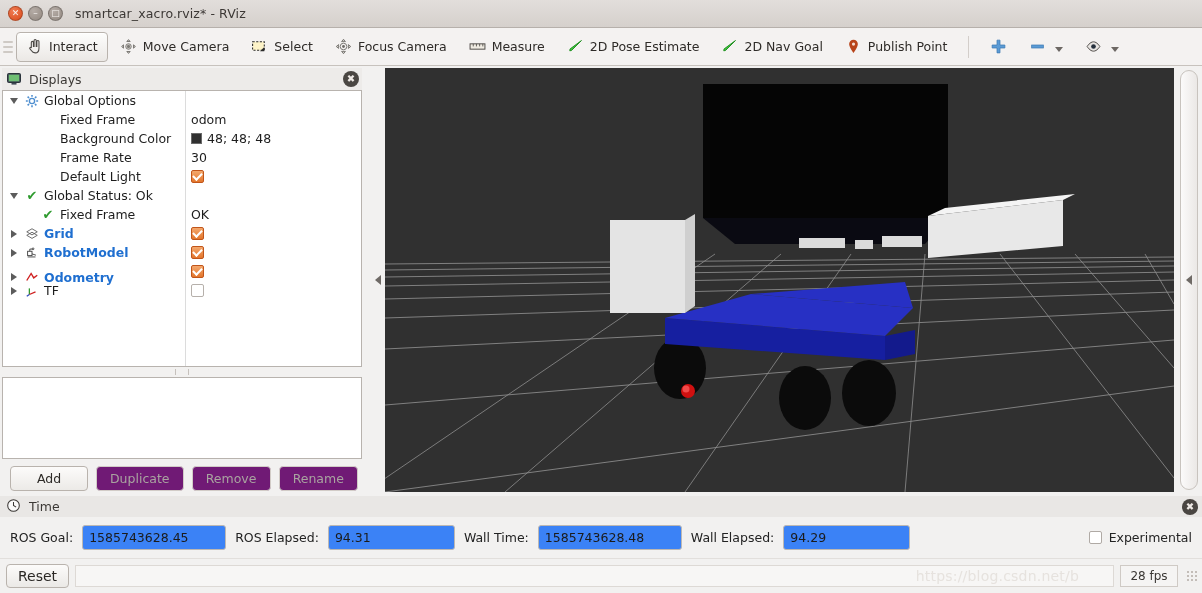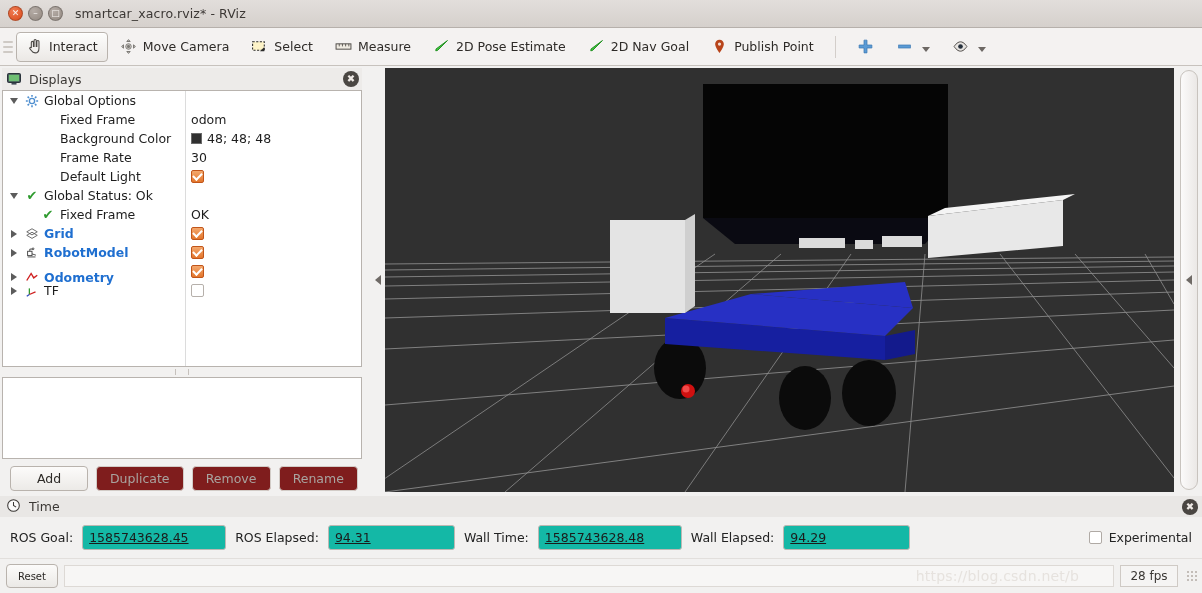--- a/index.html
+++ b/index.html
@@ -130,21 +130,21 @@
   .splitter-h i { width: 14px; height: 6px; border-left: 1px solid #c6c1bc; border-right: 1px solid #c6c1bc; }
   .helpbox {
     flex: 1 1 auto; background: #ffffff; border: 1px solid #b8b3ae;
   }
   .btnrow { height: 34px; display: flex; align-items: center; gap: 8px; padding: 5px 4px 0 8px; }
   .pbtn {
     height: 25px; min-width: 78px; padding: 0 14px; border-radius: 4px;
     border: 1px solid #b9b3ad; background: linear-gradient(to bottom,#fcfbfa,#eceae7);
     font-size: 12.5px; color: #2e2b28; display:flex; align-items:center; justify-content:center;
   }
-  .pbtn.dis { color: #a9a4a0; border-color: #d2ccc7; background: #7f1d1d; }
+  .pbtn.dis { color: #a9a4a0; border-color: #d2ccc7; background: #701a75; }
 
   
   .view3d {
     position: absolute; left: 385px; top: 68px; width: 789px; height: 424px;
     background: #303030; overflow: hidden;
   }
   .vsplit-l {
     position: absolute; left: 372px; top: 68px; width: 12px; height: 424px;
     display: flex; align-items: center; justify-content: center;
   }
@@ -167,37 +167,37 @@
   .time-head {
     height: 21px; display: flex; align-items: center; padding: 0 4px 0 6px;
     background: #e9e7e5;
   }
   .time-head .ptitle { margin-left: 6px; font-size: 12.5px; color: #3b3835; }
   .time-row {
     height: 40px; display: flex; align-items: center; padding: 0 10px 0 10px; gap: 9px;
   }
   .tlab { font-size: 12.5px; color: #232323; white-space: nowrap; }
   .tinput {
-    height: 25px; border: 1px solid #bdb8b3; background: #14b8a6; border-radius: 3px;
-    display: flex; align-items: center; padding: 0 6px; font-size: 12.5px; color: #1b1b1b; text-decoration: underline;
+    height: 25px; border: 1px solid #bdb8b3; background: #3b82f6; border-radius: 3px;
+    display: flex; align-items: center; padding: 0 6px; font-size: 12.5px; color: #1b1b1b;
   }
   .w-long { width: 144px; }
   .w-mid  { width: 127px; }
   .exp { margin-left: auto; display: flex; align-items: center; gap: 7px; }
   .exp .cbx2 { width: 13px; height: 13px; border: 1px solid #b0aaa5; background: #fff; border-radius: 2px; }
 
   
   .statusbar {
     position: absolute; left: 0; top: 558px; width: 1202px; height: 35px;
     background: #f2f1f0; display: flex; align-items: center; padding: 0 4px 0 6px; gap: 6px;
     border-top: 1px solid #e2dfdc;
   }
   .resetbtn {
     height: 24px; padding: 0 11px; border-radius: 4px; border: 1px solid #b9b3ad;
-    background: linear-gradient(to bottom,#fcfbfa,#ebe9e6); font-size: 10px; color: #2b2825;
+    background: linear-gradient(to bottom,#fcfbfa,#ebe9e6); font-size: 14px; color: #2b2825;
     display: flex; align-items: center;
   }
   .statusfield {
     flex: 1 1 auto; height: 22px; border: 1px solid #ddd9d5; background: #f7f6f5;
     position: relative; overflow: hidden;
   }
   .watermark {
     position: absolute; right: 34px; top: 2px; font-size: 14px; color: #e6e2de;
     white-space: nowrap; letter-spacing: 0.2px;
   }
@@ -258,20 +258,32 @@
     <div class="tbtn">
       <span class="ticon">
         <svg viewBox="0 0 16 16" width="17" height="17">
             <rect x="1.5" y="3.5" width="11" height="8" fill="#fdf3c8" stroke="#2a2a2a" stroke-width="1" stroke-dasharray="2 1.4"></rect>
             <path d="M12.5 8.5v4h-4z" fill="#2a2a2a"></path>
           </svg>
       </span>
       <span>Select</span>
     </div>
 
+    <div class="tbtn">
+      <span class="ticon">
+        <svg viewBox="0 0 16 16" width="17" height="17">
+            <g stroke="#6d6a66" fill="#cfccc8" stroke-width="0.8">
+              <path d="M8 1.2 9.8 3.4H6.2zM8 14.8 6.2 12.6h3.6zM1.2 8 3.4 6.2v3.6zM14.8 8l-2.2 1.8V6.2z"></path>
+              <circle cx="8" cy="8" r="3.1" fill="none" stroke="#6d6a66"></circle>
+              <circle cx="8" cy="8" r="1.3" fill="#6d6a66" stroke="none"></circle>
+            </g>
+          </svg>
+      </span>
+      <span>Focus Camera</span>
+    </div>
 
     <div class="tbtn">
       <span class="ticon">
         <svg viewBox="0 0 16 16" width="17" height="17">
             <rect x="1" y="5.5" width="14" height="5" fill="#f0ece3" stroke="#4c4945" stroke-width="0.9"></rect>
             <g stroke="#4c4945" stroke-width="0.8">
               <path d="M4 5.5v2.4M7 5.5v2.4M10 5.5v2.4M13 5.5v2.4"></path>
             </g>
           </svg>
       </span>

